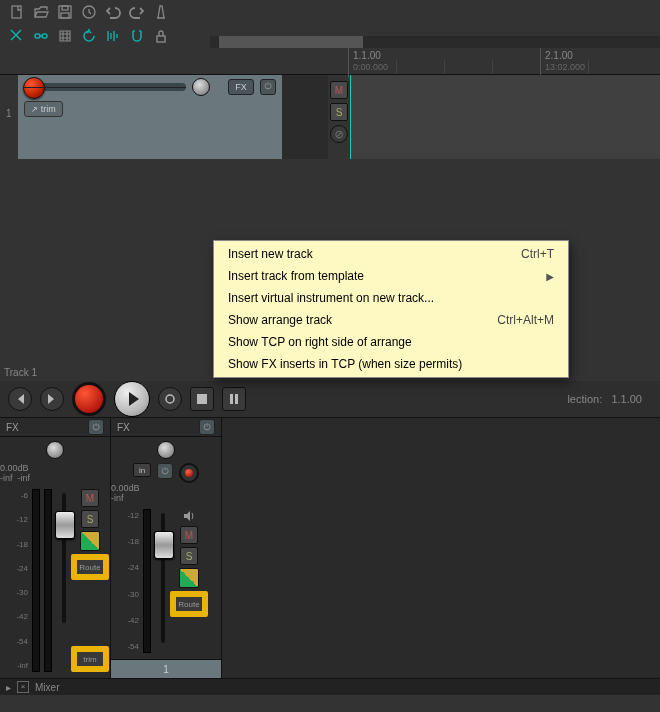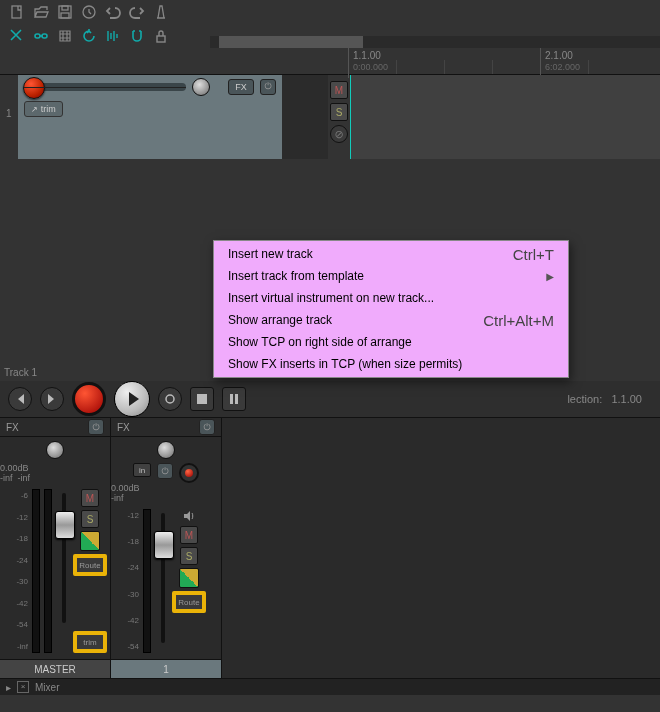--- a/index.html
+++ b/index.html
@@ -50,31 +50,31 @@
   .strip{width:110px;border-right:1px solid #111;display:flex;flex-direction:column}
   .fxrow{height:18px;display:flex;justify-content:space-between;align-items:center;padding:0 6px;border-bottom:1px solid #111}
   .fxlab{font-size:10px;color:#999}
   .mixmid{flex:1;display:flex;padding:6px;gap:4px}
   .scalecol{width:22px;color:#777;font-size:8px;display:flex;flex-direction:column;justify-content:space-between;align-items:flex-end;padding:2px 0}
   .metercol{width:6px;background:#111;border:1px solid #000;position:relative}
   .fadercol{width:16px;position:relative;display:flex;justify-content:center}
   .frail{width:4px;height:130px;background:#111;border-radius:2px;margin-top:4px}
   .fknob{position:absolute;top:22px;left:-1px;width:18px;height:26px;border-radius:3px;background:linear-gradient(#eee,#999 50%,#ddd);border:1px solid #000;box-shadow:0 1px 2px #000}
   .btncol{width:28px;display:flex;flex-direction:column;gap:3px;align-items:center}
-  .rtbtn{width:26px;height:14px;background:#393939;border:4px solid #eab308;font-size:8px;color:#999;display:flex;align-items:center;justify-content:center;border-radius:2px}
+  .rtbtn{width:26px;height:14px;background:#393939;border:6px solid #eab308;font-size:8px;color:#999;display:flex;align-items:center;justify-content:center;border-radius:2px}
   .stripesq{width:18px;height:18px;background:linear-gradient(45deg,#2a5 50%,#ca3 50%);border:1px solid #111;border-radius:2px}
   .mixtop{display:flex;justify-content:center;padding:4px}
   .mixinfo{font-size:9px;color:#888}
   .namebar{height:18px;background:#444;color:#ccc;font-size:10px;display:flex;align-items:center;justify-content:center;border-top:1px solid #111}
   .namebar.sel{background:#6a787d}
   .bottombar{height:16px;background:#222;display:flex;align-items:center;gap:6px;padding:0 6px;font-size:10px;color:#888;border-top:1px solid #111}
   .bbx{width:10px;height:10px;border:1px solid #666;display:inline-block;color:#888;font-size:8px;line-height:9px;text-align:center}
-  .ctxmenu{position:absolute;left:213px;top:240px;width:354px;background:#f0abfc;border:1px solid #888;box-shadow:2px 4px 10px rgba(0,0,0,.5);z-index:100;color:#000;font-size:12px;padding:2px 0}
+  .ctxmenu{position:absolute;left:213px;top:240px;width:354px;background:#fef9c3;border:1px solid #888;box-shadow:2px 4px 10px rgba(0,0,0,.5);z-index:100;color:#000;font-size:12px;padding:2px 0}
   .mi{height:22px;display:flex;align-items:center;padding:0 14px;justify-content:space-between;cursor:pointer}
-  .sc{color:#444;font-size:15px}
+  .sc{color:#444;font-size:12px}
   .arrow{color:#555;font-size:10px}
   .indot{width:16px;height:12px;background:#404040;border:1px solid #111;border-radius:2px;font-size:8px;color:#bbb;display:flex;align-items:center;justify-content:center}
   .armbtn{width:16px;height:16px;border-radius:50%;border:2px solid #111;background:#333;display:flex;align-items:center;justify-content:center}
   .armdot{width:8px;height:8px;border-radius:50%;background:radial-gradient(circle at 35% 30%,#f64,#900)}
   .spkicon{width:14px;height:14px;color:#999}
 </style>
 </head>
 <body>
 
 <div class="toprow">
@@ -172,21 +172,21 @@
 
 <div class="ruler">
   <div class="rleft"></div>
   <div class="rticks">
     <div class="rtick" style="left:17px">
       <span>1.1.00</span><br>
       <span class="sub">0:00.000</span>
     </div>
     <div class="rtick" style="left:209px">
       <span>2.1.00</span><br>
-      <span class="sub">6:02.000</span>
+      <span class="sub">13:02.000</span>
     </div>
     <div class="rmini" style="left:65px"></div>
     <div class="rmini" style="left:113px"></div>
     <div class="rmini" style="left:161px"></div>
     <div class="rmini" style="left:257px"></div>
   </div>
 </div>
 
 <div class="tracks">
   <div style="width:18px;background:#333;position:relative">
@@ -294,21 +294,20 @@
         </div>
       <div class="btncol">
         <div class="msbtn m">M</div>
         <div class="msbtn s">S</div>
         <div class="stripesq"></div>
         <div class="rtbtn">Route</div>
         <div style="flex:1"></div>
         <div class="rtbtn">trim</div>
       </div>
     </div>
-    <div class="namebar">MASTER</div>
   </div>
 
   <div class="strip">
     <div class="fxrow">
       <span class="fxlab">FX</span>
       <span class="pwr">⏻</span>
     </div>
     <div class="mixtop">
         <div class="pknob"></div>
       </div>

